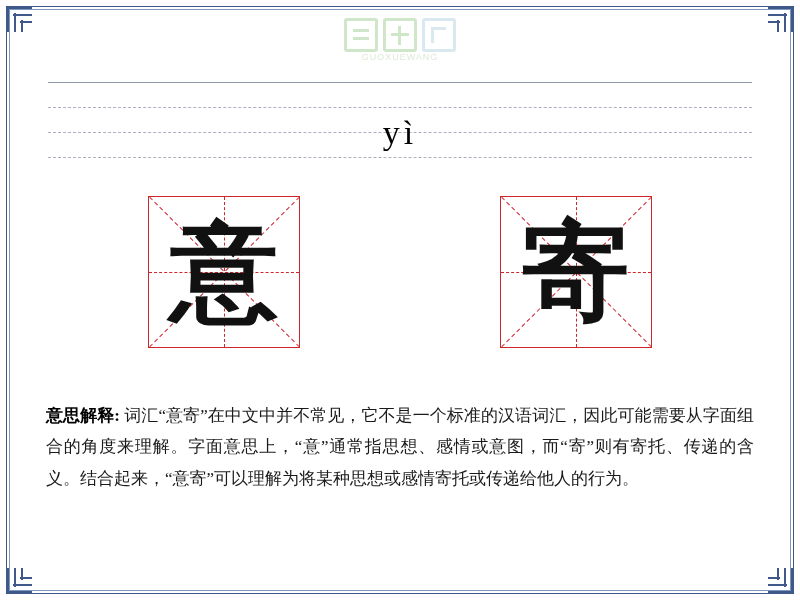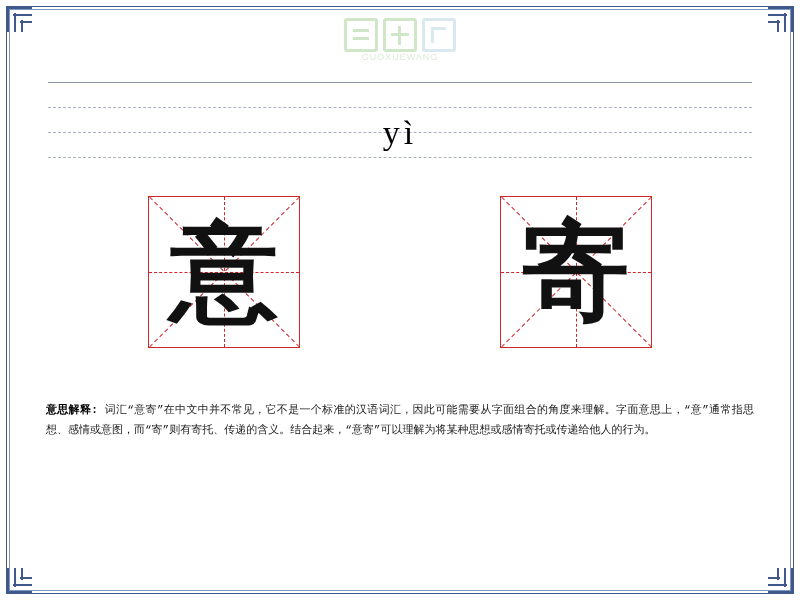--- a/index.html
+++ b/index.html
@@ -215,22 +215,22 @@
     color: #111111;
     line-height: 1;
   }
 
   
   .explain {
     position: absolute;
     left: 46px;
     right: 46px;
     top: 400px;
-    font-family: Liberation Mono, monospace;
-    font-size: 11px;
+    font-family: Liberation Serif, serif;
+    font-size: 17px;
     line-height: 1.85;
     color: #1a1a1a;
     text-align: justify;
   }
   .explain .label {
     font-weight: bold;
     color: #000000;
   }
 </style>
 </head>

